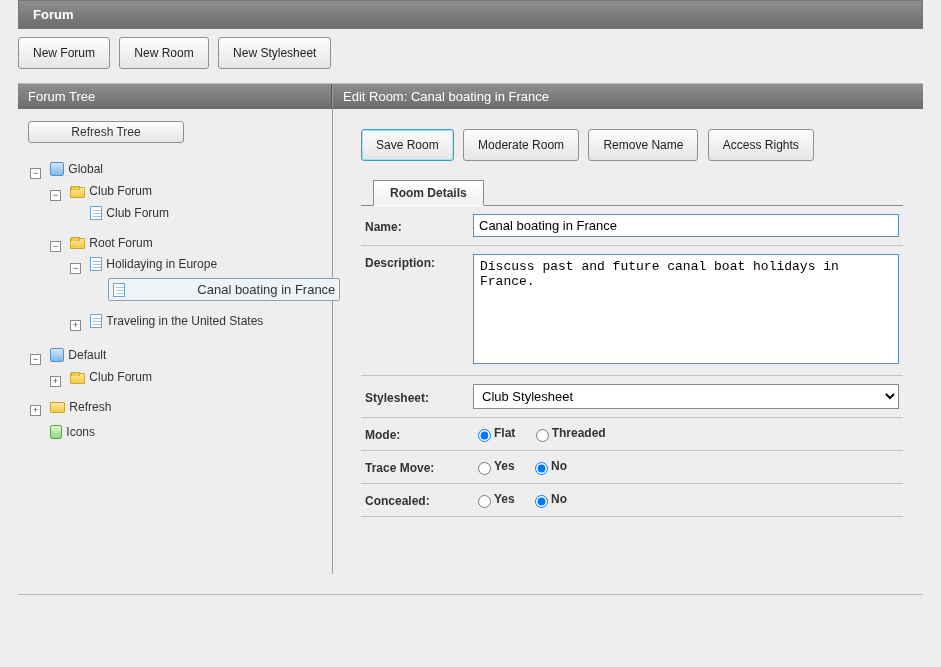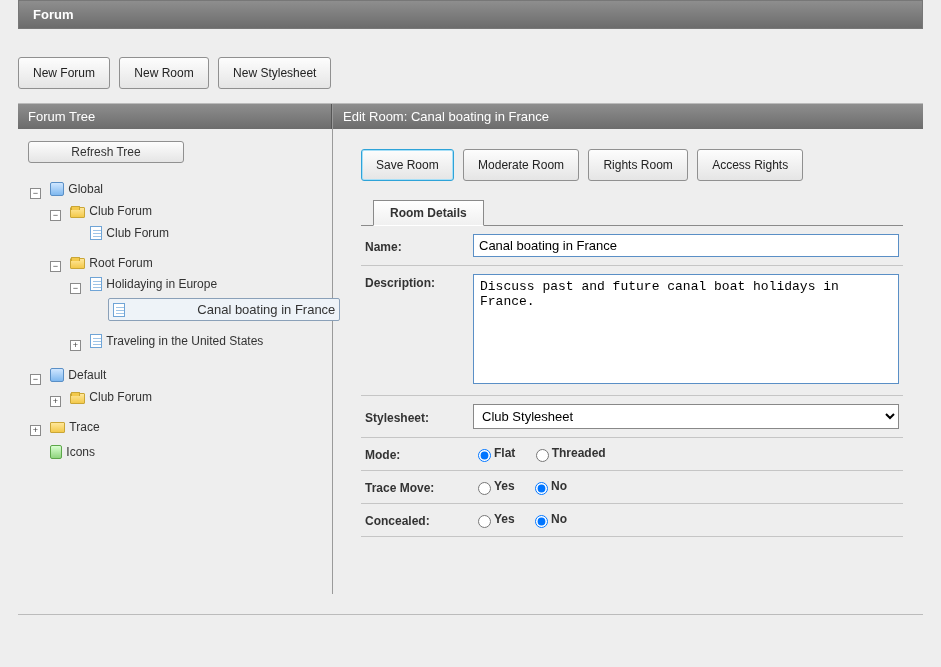--- a/index.html
+++ b/index.html
@@ -19,21 +19,21 @@
     padding: 0 18px;
   }
   .hdr {
     background: linear-gradient(#8e8e8e,#6c6c6c);
     color: #fff;
     font-weight: bold;
     padding: 6px 10px;
     border: 1px solid #777;
     font-size: 13px;
   }
-  .topbar { margin-bottom: 20px; padding-left: 14px; }
+  .topbar { margin-bottom: 0; padding-left: 14px; }
   .btnrow { padding: 8px 0 14px 0; border-bottom: 1px solid #bbb; }
   .btn {
     display: inline-block;
     background: linear-gradient(#fdfdfd,#e5e5e5);
     border: 1px solid #909090;
     border-radius: 3px;
     padding: 8px 14px;
     font-size: 12px;
     margin-right: 6px;
     cursor: pointer;
@@ -285,21 +285,21 @@
                   <span class="ic ic-folder"></span>
                   <span>Club Forum</span>
                 </span>
               </li>
             </ul>
           </li>
           <li>
             <span class="pm">+</span>
             <span class="node">
               <span class="ic ic-styles"></span>
-              <span>Trace</span>
+              <span>Refresh</span>
             </span>
           </li>
           <li>
             <span class="pm blank"></span>
             <span class="node">
               <span class="ic ic-icons"></span>
               <span>Icons</span>
             </span>
           </li>
         </ul>
@@ -308,21 +308,21 @@
   </div>
 
   <div class="col-right">
     <div class="panel-hdr">
       <span>Edit Room: Canal boating in France</span>
     </div>
     <div class="editarea">
       <div class="btnrow2">
         <span class="btn primary">Save Room</span>
         <span class="btn">Moderate Room</span>
-        <span class="btn">Rights Room</span>
+        <span class="btn">Remove Name</span>
         <span class="btn">Access Rights</span>
       </div>
 
       <div class="tabs">
         <span class="tab">Room Details</span>
       </div>
 
       <div class="form-row">
         <div class="form-label">Name:</div>
         <div class="form-field">

